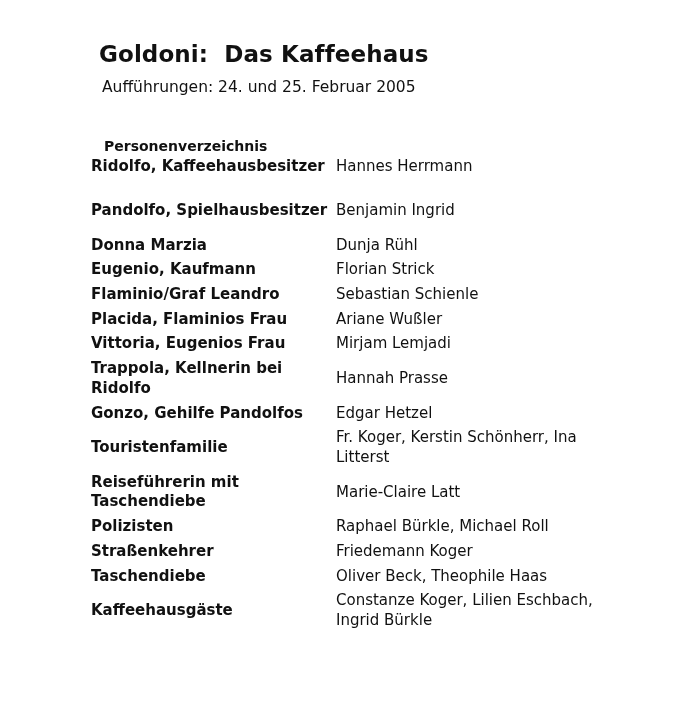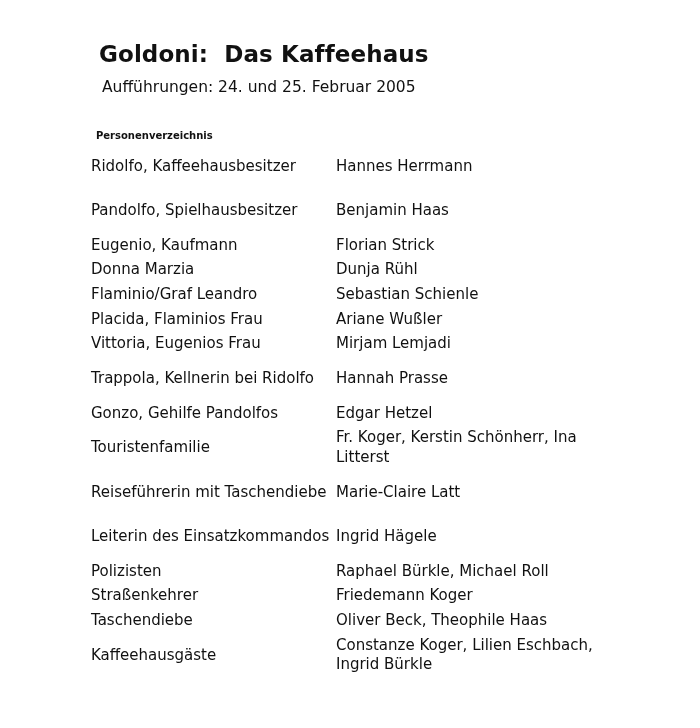--- a/index.html
+++ b/index.html
@@ -29,39 +29,40 @@
       position: absolute;
       left: 90px;
       top: 66px;
       font-size: 15.5px;
       margin: 12px;
     }
     .section-heading {
       position: absolute;
       left: 88px;
       top: 122px;
-      font-size: 10px;
+      font-size: 14px;
       font-weight: bold;
-      margin: 8px;
+      margin: 16px;
     }
     .cast-table {
       position: absolute;
       left: 91px;
       top: 144px;
       width: 540px;
       border-collapse: collapse;
     }
     .cast-table td {
       padding: 0;
       font-size: 15px;
       line-height: 19.5px;
       vertical-align: middle;
     }
     .cast-table td.role {
       width: 245px;
+      font-weight: bold;
     }
     .cast-table td.actor {
       width: 295px;
     }
     .cast-table tr.single td {
       height: 24.7px;
     }
     .cast-table tr.double td {
       height: 44.5px;
     }
@@ -74,29 +75,29 @@
 <h2 class="section-heading">Personenverzeichnis</h2>
 
 <table class="cast-table">
   <tbody>
     <tr class="double">
       <td class="role">Ridolfo, Kaffeehausbesitzer</td>
       <td class="actor">Hannes Herrmann</td>
     </tr>
     <tr class="double">
       <td class="role">Pandolfo, Spielhausbesitzer</td>
-      <td class="actor">Benjamin Haas</td>
+      <td class="actor">Benjamin Ingrid</td>
+    </tr>
+    <tr class="single">
+      <td class="role">Donna Marzia</td>
+      <td class="actor">Dunja Rühl</td>
     </tr>
     <tr class="single">
       <td class="role">Eugenio, Kaufmann</td>
       <td class="actor">Florian Strick</td>
-    </tr>
-    <tr class="single">
-      <td class="role">Donna Marzia</td>
-      <td class="actor">Dunja Rühl</td>
     </tr>
     <tr class="single">
       <td class="role">Flaminio/Graf Leandro</td>
       <td class="actor">Sebastian Schienle</td>
     </tr>
     <tr class="single">
       <td class="role">Placida, Flaminios Frau</td>
       <td class="actor">Ariane Wußler</td>
     </tr>
     <tr class="single">
@@ -112,24 +113,20 @@
       <td class="actor">Edgar Hetzel</td>
     </tr>
     <tr class="double">
       <td class="role">Touristenfamilie</td>
       <td class="actor">Fr. Koger, Kerstin Schönherr, Ina Litterst</td>
     </tr>
     <tr class="double">
       <td class="role">Reiseführerin mit Taschendiebe</td>
       <td class="actor">Marie-Claire Latt</td>
     </tr>
-    <tr class="double">
-      <td class="role">Leiterin des Einsatzkommandos</td>
-      <td class="actor">Ingrid Hägele</td>
-    </tr>
     <tr class="single">
       <td class="role">Polizisten</td>
       <td class="actor">Raphael Bürkle, Michael Roll</td>
     </tr>
     <tr class="single">
       <td class="role">Straßenkehrer</td>
       <td class="actor">Friedemann Koger</td>
     </tr>
     <tr class="single">
       <td class="role">Taschendiebe</td>

